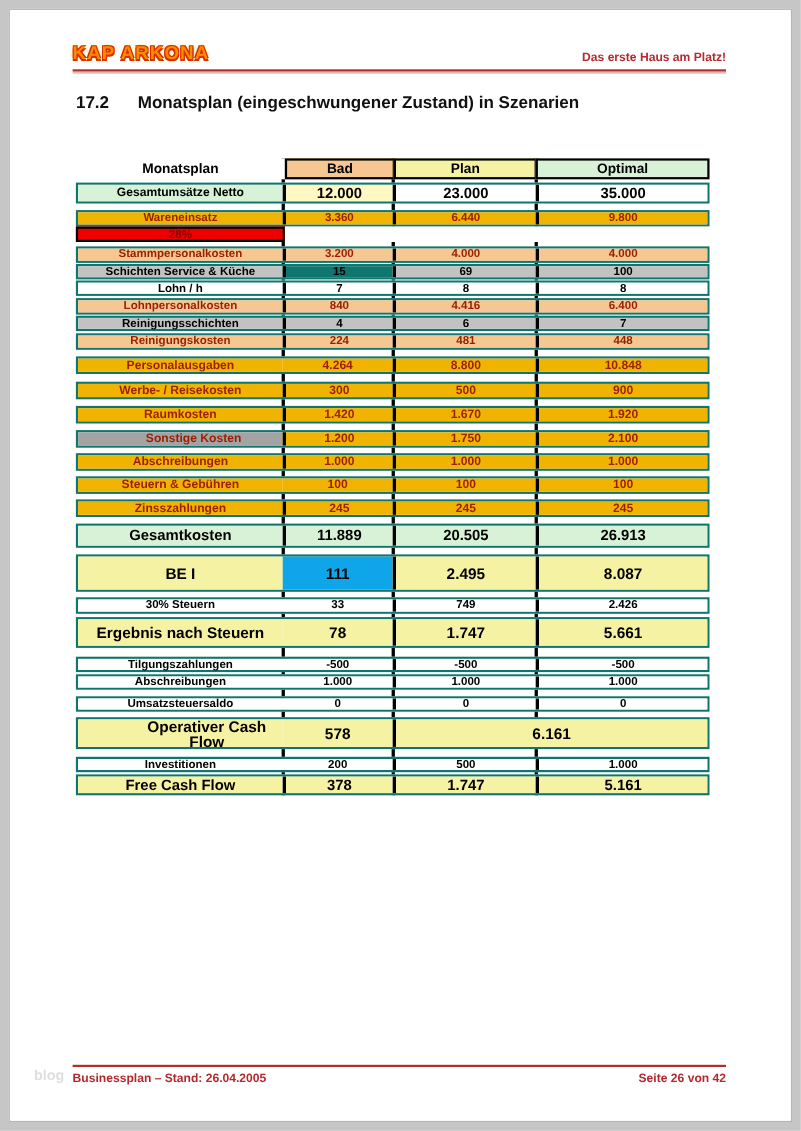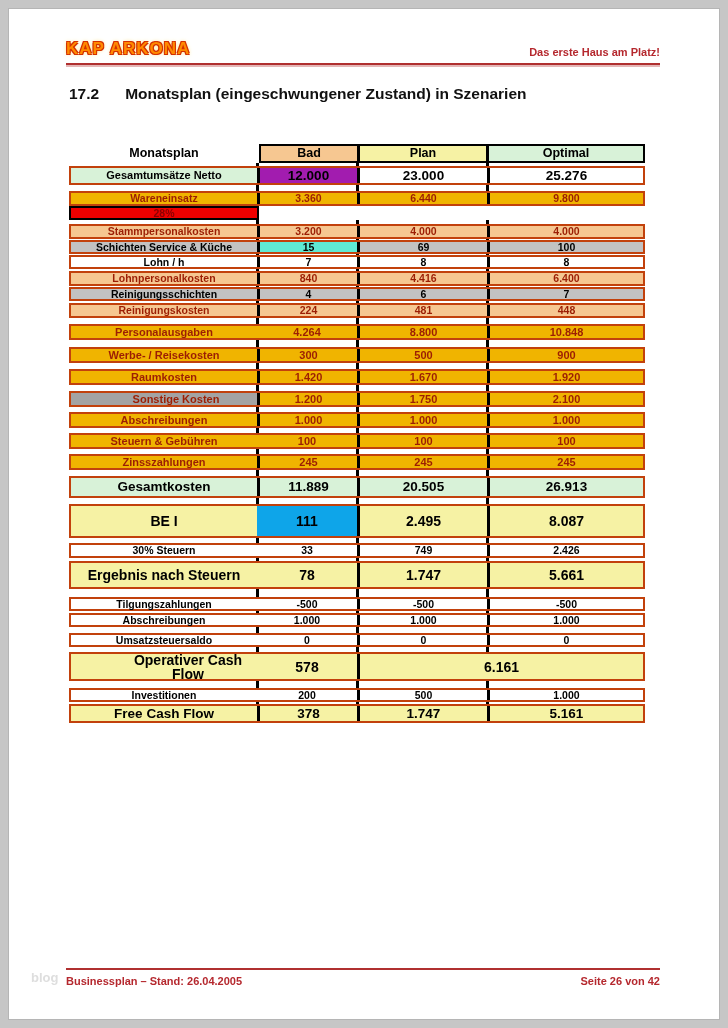--- a/index.html
+++ b/index.html
@@ -34,21 +34,21 @@
     position:absolute;left:60px;top:76px;
     font-size:15.5px;font-weight:bold;color:#111;
   }
   .doc-title .num{margin-right:26px;}
   
   .tbl{position:absolute;left:60px;top:135px;width:576px;}
   .vs{position:absolute;top:0;bottom:0;width:3px;background:#000;z-index:0;}
   .vs.v1{left:187px;} .vs.v2{left:287px;} .vs.v3{left:417px;}
   .row{
     display:flex;position:relative;z-index:1;box-sizing:border-box;
-    border:2px solid #c2410c;background:#fff;font-weight:bold;align-items:stretch;
+    border:2px solid #0f766e;background:#fff;font-weight:bold;align-items:stretch;
   }
   .cl{width:186px;display:flex;align-items:center;justify-content:center;box-sizing:border-box;text-align:center;line-height:1;}
   .cv{display:flex;align-items:center;justify-content:center;box-sizing:border-box;border-left:3px solid #000;line-height:1;}
   .cv.b{width:100px;}
   .cv.p{width:130px;}
   .cv.o{flex:1;}
   .row.nls .cv.b{border-left:none;}
   
   .row.hdr{border:none;background:transparent;}
   .row.hdr .cl{background:#fff;color:#000;}
@@ -81,43 +81,43 @@
     <i class="vs v2"></i>
     <i class="vs v3"></i>
   <div class="row hdr" style="margin-top: 0px; height: 19px; font-size: 12.5px;">
         <div class="cl" style="width: 190px;">Monatsplan</div>
         <div class="cv b" style="background: rgb(246, 199, 145); color: rgb(0, 0, 0);">Bad</div>
         <div class="cv p" style="background: rgb(246, 242, 164); color: rgb(0, 0, 0);">Plan</div>
         <div class="cv o" style="background: rgb(216, 242, 216); color: rgb(0, 0, 0);">Optimal</div>
       </div>
       <div class="row" style="margin-top: 3px; height: 19px; font-size: 11px;">
         <div class="cl" style="background: rgb(216, 242, 216); color: rgb(0, 0, 0);">Gesamtumsätze Netto</div>
-        <div class="cv b" style="background: #a21caf; color: rgb(0, 0, 0); font-size: 13.5px;">12.000</div>
+        <div class="cv b" style="background: #fef9c3; color: rgb(0, 0, 0); font-size: 13.5px;">12.000</div>
         <div class="cv p" style="background: rgb(255, 255, 255); color: rgb(0, 0, 0); font-size: 13.5px;">23.000</div>
-        <div class="cv o" style="background: rgb(255, 255, 255); color: rgb(0, 0, 0); font-size: 13.5px;">25.276</div>
+        <div class="cv o" style="background: rgb(255, 255, 255); color: rgb(0, 0, 0); font-size: 13.5px;">35.000</div>
       </div>
       <div class="row" style="margin-top: 6px; height: 15px; font-size: 10.5px;">
         <div class="cl" style="background: rgb(240, 180, 0); color: rgb(156, 30, 4);">Wareneinsatz</div>
         <div class="cv b" style="background: rgb(240, 180, 0); color: rgb(156, 30, 4);">3.360</div>
         <div class="cv p" style="background: rgb(240, 180, 0); color: rgb(156, 30, 4);">6.440</div>
         <div class="cv o" style="background: rgb(240, 180, 0); color: rgb(156, 30, 4);">9.800</div>
       </div>
       <div class="row rn" style="margin-top: 0px; height: 14px; font-size: 10.5px;">
         <div class="cl" style="width: 190px; background: rgb(238, 0, 0); color: rgb(139, 0, 0);">28%</div>
         <div class="fill"></div>
       </div>
       <div class="row" style="margin-top: 4px; height: 15px; font-size: 10.5px;">
         <div class="cl" style="background: rgb(246, 199, 145); color: rgb(156, 30, 4);">Stammpersonalkosten</div>
         <div class="cv b" style="background: rgb(246, 199, 145); color: rgb(156, 30, 4);">3.200</div>
         <div class="cv p" style="background: rgb(246, 199, 145); color: rgb(156, 30, 4);">4.000</div>
         <div class="cv o" style="background: rgb(246, 199, 145); color: rgb(156, 30, 4);">4.000</div>
       </div>
       <div class="row" style="margin-top: 1px; height: 14px; font-size: 10.5px;">
         <div class="cl" style="background: rgb(194, 194, 194); color: rgb(0, 0, 0);">Schichten Service &amp; Küche</div>
-        <div class="cv b" style="background: #5eead4; color: rgb(0, 0, 0);">15</div>
+        <div class="cv b" style="background: #0f766e; color: rgb(0, 0, 0);">15</div>
         <div class="cv p" style="background: rgb(194, 194, 194); color: rgb(0, 0, 0);">69</div>
         <div class="cv o" style="background: rgb(194, 194, 194); color: rgb(0, 0, 0);">100</div>
       </div>
       <div class="row" style="margin-top: 1px; height: 14px; font-size: 10.5px;">
         <div class="cl" style="background: rgb(255, 255, 255); color: rgb(0, 0, 0);">Lohn / h</div>
         <div class="cv b" style="background: rgb(255, 255, 255); color: rgb(0, 0, 0);">7</div>
         <div class="cv p" style="background: rgb(255, 255, 255); color: rgb(0, 0, 0);">8</div>
         <div class="cv o" style="background: rgb(255, 255, 255); color: rgb(0, 0, 0);">8</div>
       </div>
       <div class="row" style="margin-top: 2px; height: 15px; font-size: 10.5px; justify-content: space-between;">

